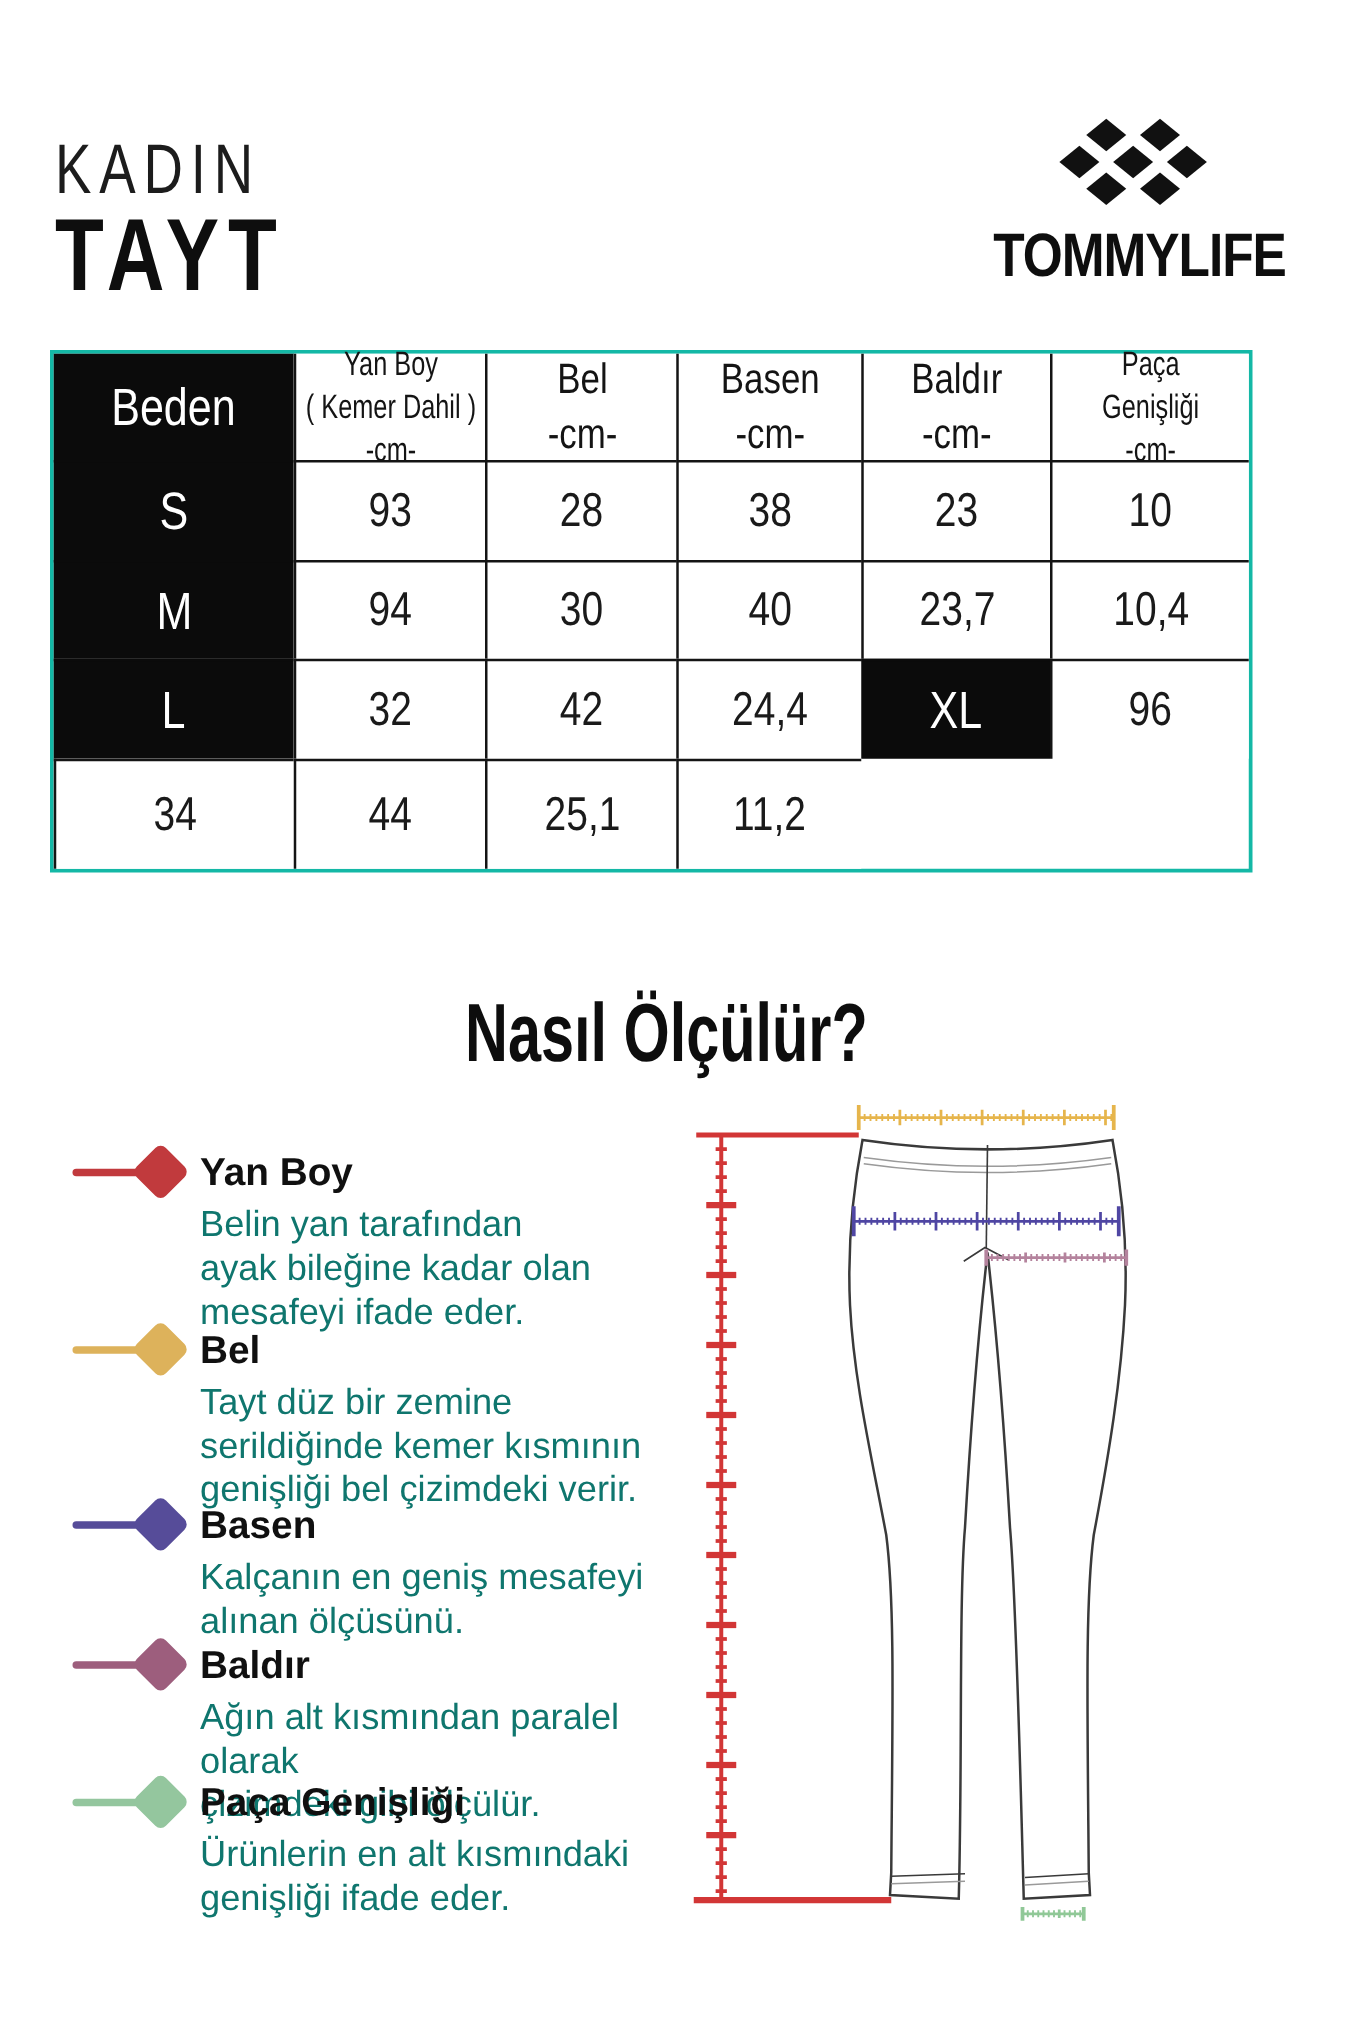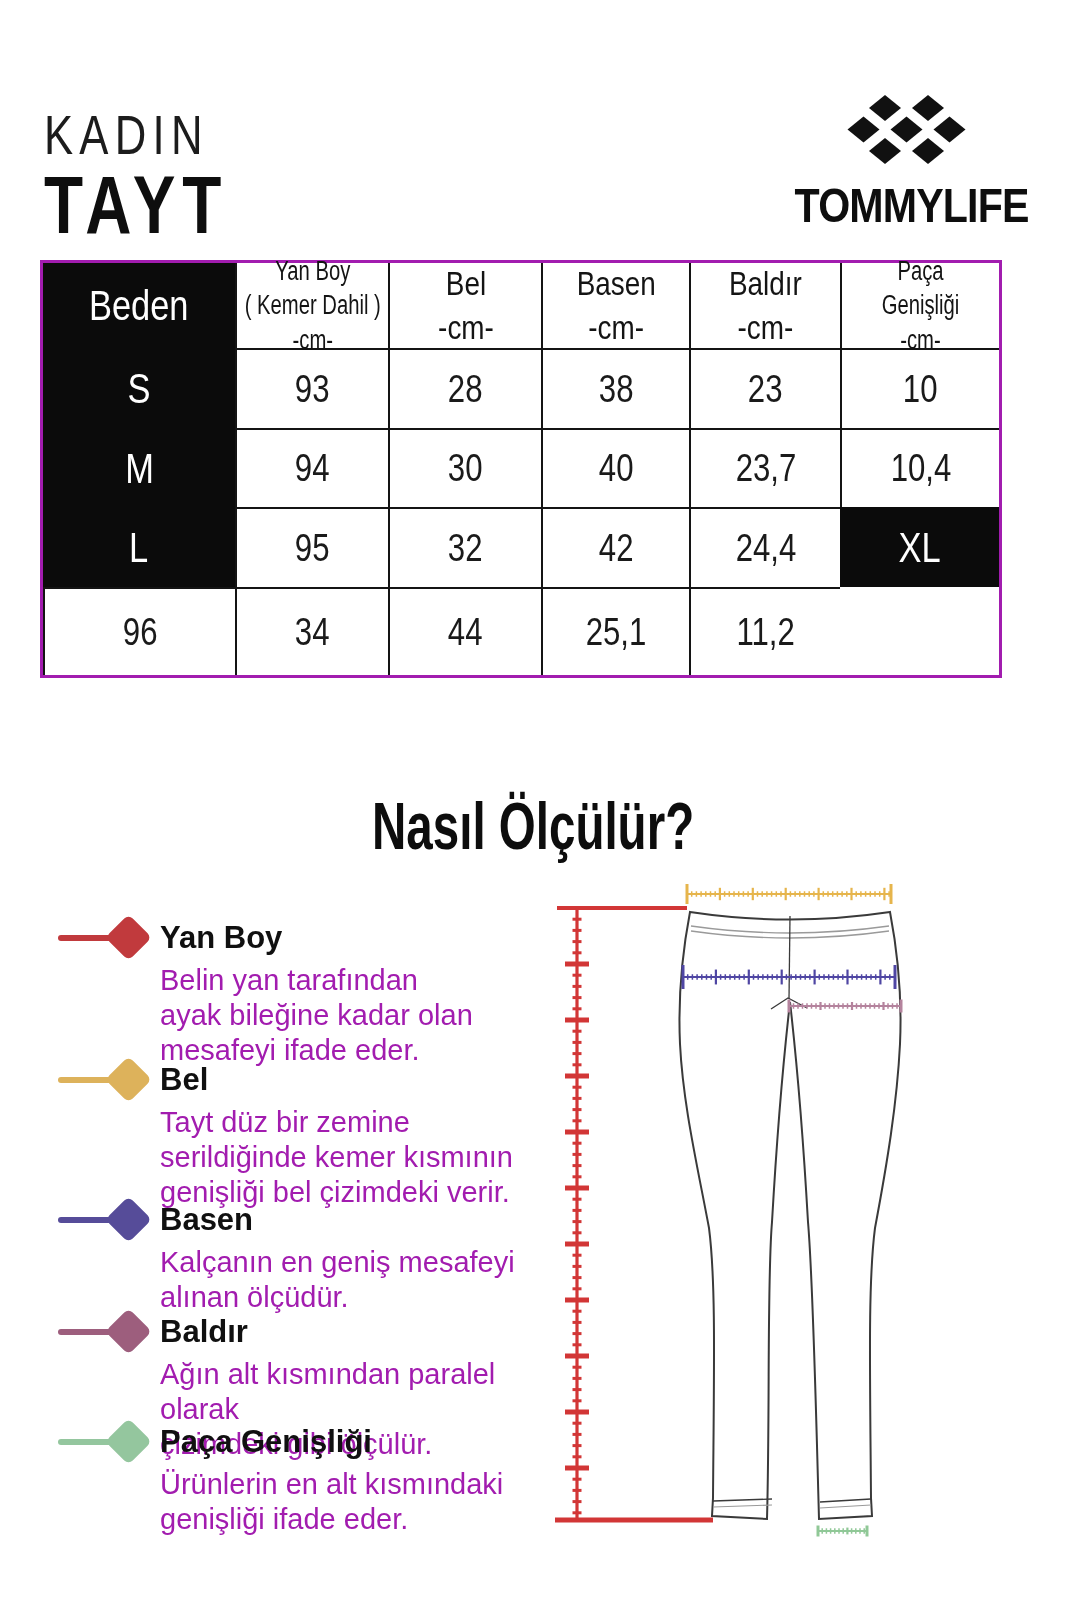--- a/index.html
+++ b/index.html
@@ -13,22 +13,22 @@
   #kadin{position:absolute;left:44px;top:102px;font-size:56px;font-weight:400;
          letter-spacing:8px;transform:scaleX(.78);transform-origin:left top;color:#1c1c1c}
   #tayt{position:absolute;left:44px;top:158px;font-size:82px;font-weight:700;
         letter-spacing:9px;transform:scaleX(.78);transform-origin:left top;color:#0e0e0e}
   #logo{position:absolute;left:760px;top:94px;width:292px;text-align:right}
   #logo svg{display:block;margin:0 auto}
   #brandname{margin-top:12px;font-size:49px;font-weight:700;letter-spacing:-1px;
              transform:scaleX(.84);transform-origin:center;white-space:nowrap;color:#0e0e0e}
 
   
-  #size-table{position:absolute;left:40px;top:260px;width:962px;height:418px;
-              box-sizing:border-box;border:3px solid #a21caf;display:grid;
+  #size-table{position:absolute;left:40px;top:280px;width:962px;height:418px;
+              box-sizing:border-box;border:3px solid #14b8a6;display:grid;
               grid-template-columns:192px 153px 153px 148px 151px auto;
               grid-template-rows:85px 80px 79px 80px auto}
   .cell{display:flex;align-items:center;justify-content:center;background:#fff;
         border-left:2px solid #141414;border-top:2px solid #141414;text-align:center}
   .cell.c0{border-left:none}
   .cell.r0{border-top:none}
   .cell.dark{background:#0b0b0b;color:#fff;border-color:#0b0b0b}
   .corner{font-size:42px}
   .sizelab{font-size:42px}
   .val{font-size:38px;color:#1a1a1a}
@@ -42,21 +42,21 @@
   #howto-title{position:absolute;left:372px;top:788px;font-size:66px;font-weight:700;
                transform:scaleX(.72);transform-origin:left top;color:#0d0d0d;white-space:nowrap}
 
   .legend-item{position:absolute;left:54px;width:520px;display:grid;
                grid-template-columns:100px 1fr;column-gap:6px}
   .marker{grid-column:1;grid-row:1;position:relative;width:96px;height:44px}
   .mline{position:absolute;left:4px;top:19px;width:74px;height:6px;border-radius:3px}
   .mdiamond{position:absolute;left:58px;top:5px;width:33px;height:33px;border-radius:6px;
             transform:rotate(45deg)}
   .ltitle{grid-column:2;grid-row:1;align-self:center;font-size:31px;font-weight:700;color:#101010}
-  .ldesc{grid-column:2;grid-row:2;font-size:29px;line-height:35px;color:#a21caf;margin-top:3px}
+  .ldesc{grid-column:2;grid-row:2;font-size:29px;line-height:35px;color:#0f766e;margin-top:3px}
   .ldesc span{display:block}
 
   #diagram{position:absolute;left:540px;top:850px}
 </style>
 </head>
 <body>
 
 <div id="kadin">KADIN</div>
 <div id="tayt">TAYT</div>
 
@@ -146,23 +146,20 @@
       <span class="cond val">23,7</span>
     </div>
   <div class="cell">
       <span class="cond val">10,4</span>
     </div>
 
   <div class="cell dark c0">
       <span class="cond sizelab">L</span>
     </div>
   <div class="cell">
-      <span class="cond val">95</span>
-    </div>
-  <div class="cell">
       <span class="cond val">32</span>
     </div>
   <div class="cell">
       <span class="cond val">42</span>
     </div>
   <div class="cell">
       <span class="cond val">24,4</span>
     </div>
 
   <div class="cell dark c0">
@@ -214,21 +211,21 @@
 </div>
 
 <div class="legend-item" style="top:1198px">
   <div class="marker">
     <div class="mline" style="background: rgb(86, 76, 153);"></div>
     <div class="mdiamond" style="background: rgb(86, 76, 153);"></div>
   </div>
   <div class="ltitle">Basen</div>
   <div class="ldesc">
     <span>Kalçanın en geniş mesafeyi</span>
-    <span>alınan ölçüdür.</span>
+    <span>alınan ölçüsünü.</span>
   </div>
 </div>
 
 <div class="legend-item" style="top:1310px">
   <div class="marker">
     <div class="mline" style="background: rgb(157, 94, 125);"></div>
     <div class="mdiamond" style="background: rgb(157, 94, 125);"></div>
   </div>
   <div class="ltitle">Baldır</div>
   <div class="ldesc">

